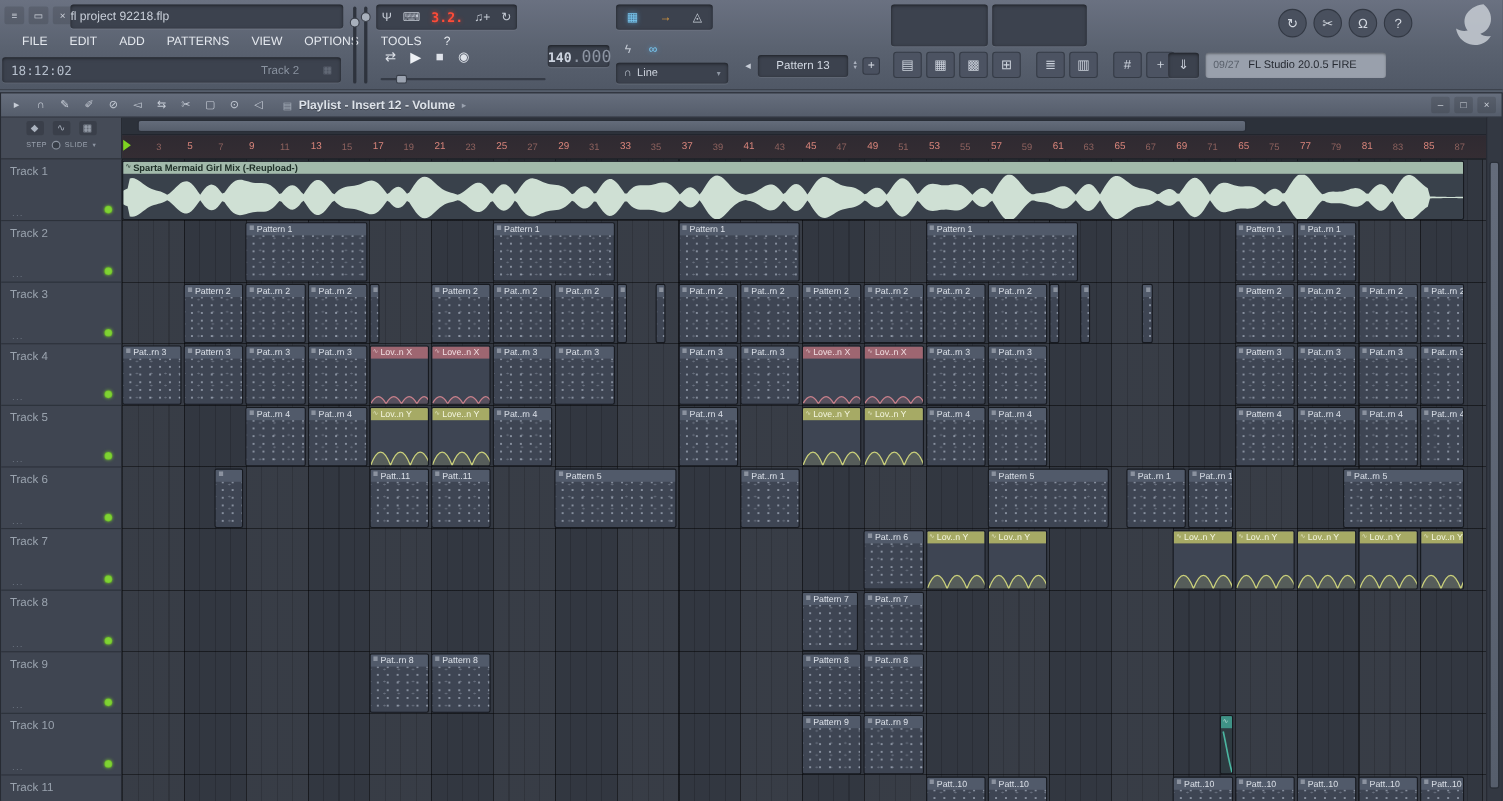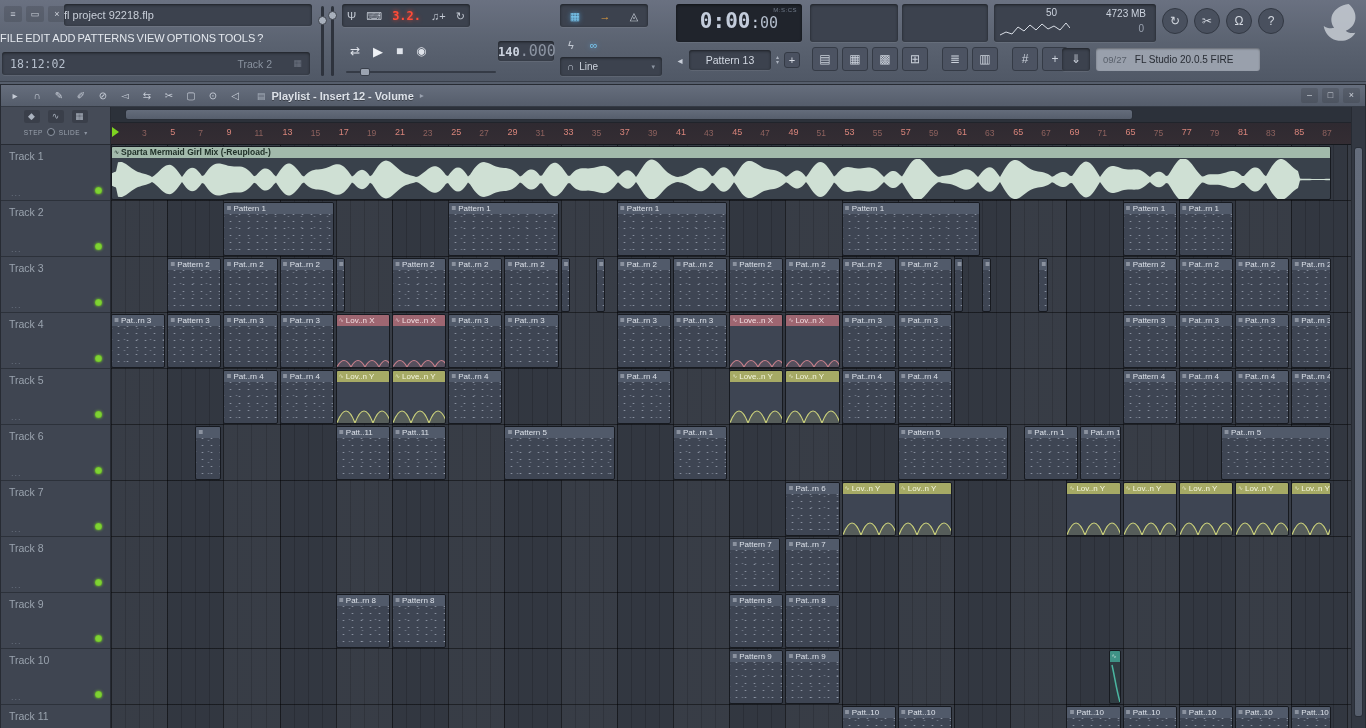--- a/index.html
+++ b/index.html
@@ -4,21 +4,21 @@
 <style>
 *{margin:0;padding:0;box-sizing:border-box;user-select:none;cursor:default}
 html,body{width:1366px;height:728px;overflow:hidden;background:#565e6c;font-family:"Liberation Sans",sans-serif}
 .app{position:absolute;inset:0}
 
 .topbar{position:absolute;left:0;top:0;width:1366px;height:82px;background:linear-gradient(#6a7181,#5a6270 55%,#505866);border-bottom:1px solid #3a404b}
 .panel{position:absolute;background:#3c424e;border-radius:3px;box-shadow:inset 0 1px 3px rgba(0,0,0,.55),0 1px 0 rgba(255,255,255,.07)}
 .winbtns{position:absolute;left:4px;top:6px;display:flex;gap:4px}
 .wbtn{width:18px;height:16px;font-size:9px;line-height:16px;text-align:center;color:#ced3db;background:rgba(0,0,0,.12);border-radius:2px}
 .title-panel{left:64px;top:4px;width:248px;height:22px;line-height:22px;font-size:11px;color:#c9cfd9;white-space:nowrap;overflow:hidden}
-.menubar{position:absolute;left:0;top:32px;display:flex;gap:2px;font-size:11px;color:#e4e8ee}
+.menubar{position:absolute;left:20px;top:32px;display:flex;gap:20px;font-size:11px;color:#e4e8ee}
 .clock-panel{left:2px;top:52px;width:308px;height:23px}
 .clock{position:absolute;left:8px;top:5px;color:#b6bfcc;font-family:"DejaVu Sans Mono",monospace;font-size:11.5px}
 .ctrack{position:absolute;right:38px;top:6px;color:#8a93a0;font-size:10.5px}
 .cgrid{position:absolute;right:8px;top:6px;color:#6c7380;font-size:9px}
 .msliders{position:absolute;left:317px;top:4px;width:22px;height:74px}
 .vslider{position:absolute;top:2px;bottom:2px;width:3px;background:#2e333d;border-radius:2px}
 .vs1{left:4px}.vs2{left:14px}
 .knob{position:absolute;left:-3px;top:10px;width:9px;height:9px;border-radius:50%;background:#a8b0bc;border:1px solid #3c414b}
 .k2{top:5px}
 .rec-panel{left:342px;top:4px;width:128px;height:23px;display:flex;align-items:center;justify-content:space-around}
@@ -179,26 +179,20 @@
       </div>
     <div class="mode2">
         <div class="ricon">ϟ</div>
         <div class="ricon blue">∞</div>
       </div>
     <div class="panel snap-panel">
       <span class="magnet">∩</span>
       <span class="snap-label">Line</span>
       <span class="snap-arrow">▾</span>
     </div>
-    <div class="panel time-panel">
-      <span class="time-main">0:00</span>
-        <span class="time-colon">:</span>
-        <span class="time-frac">00</span>
-      <span class="time-unit">M:S:CS</span>
-    </div>
     <div class="pattern-sel">
       <span class="psel-arrow">◂</span>
       <span class="panel psel-box"><span>Pattern 13</span></span>
       <span class="psel-spin">
           <span>▴</span>
           <span>▾</span>
         </span>
       <span class="psel-plus">+</span>
     </div>
     <div class="panel blank1"></div>
@@ -210,28 +204,20 @@
         <div class="ebtn">⊞</div>
         <div class="ebtn gapL">≣</div>
         <div class="ebtn">▥</div>
         <div class="ebtn gapL">#</div>
         <div class="ebtn">+</div>
       </div>
     <div class="panel dl-btn"><span>⇓</span></div>
     <div class="hintbar">
       <span class="hint-date">09/27</span>
       <span class="hint-text">FL Studio 20.0.5 FIRE</span>
-    </div>
-    <div class="panel sys-panel">
-      <svg class="spark" width="70" height="20" viewBox="0 0 70 20">
-          <polyline points="0,16 6,13 12,15 18,8 24,12 30,6 36,11 42,5 48,10 54,7 60,11 66,4 70,9" fill="none" stroke="#d9dee6" stroke-width="1"></polyline>
-        </svg>
-      <span class="cpu">50</span>
-      <span class="mem">4723 MB</span>
-      <span class="cnt">0</span>
     </div>
     <div class="sysbtns">
         <div class="rbtn">↻</div>
         <div class="rbtn">✂</div>
         <div class="rbtn">Ω</div>
         <div class="rbtn">?</div>
       </div>
     <svg class="fl-logo" width="46" height="46" viewBox="0 0 48 48">
         <path d="M33 3c-8 1-14 5-17 11-2 5-1 10 2 14-4 1-8 0-11-2 1 7 6 13 13 15 8 2 16-1 20-8-4 1-8 0-10-2 5-2 9-6 10-12 1-6-2-12-7-16z" fill="#c7ccd4" opacity="0.85"></path>
       </svg>

